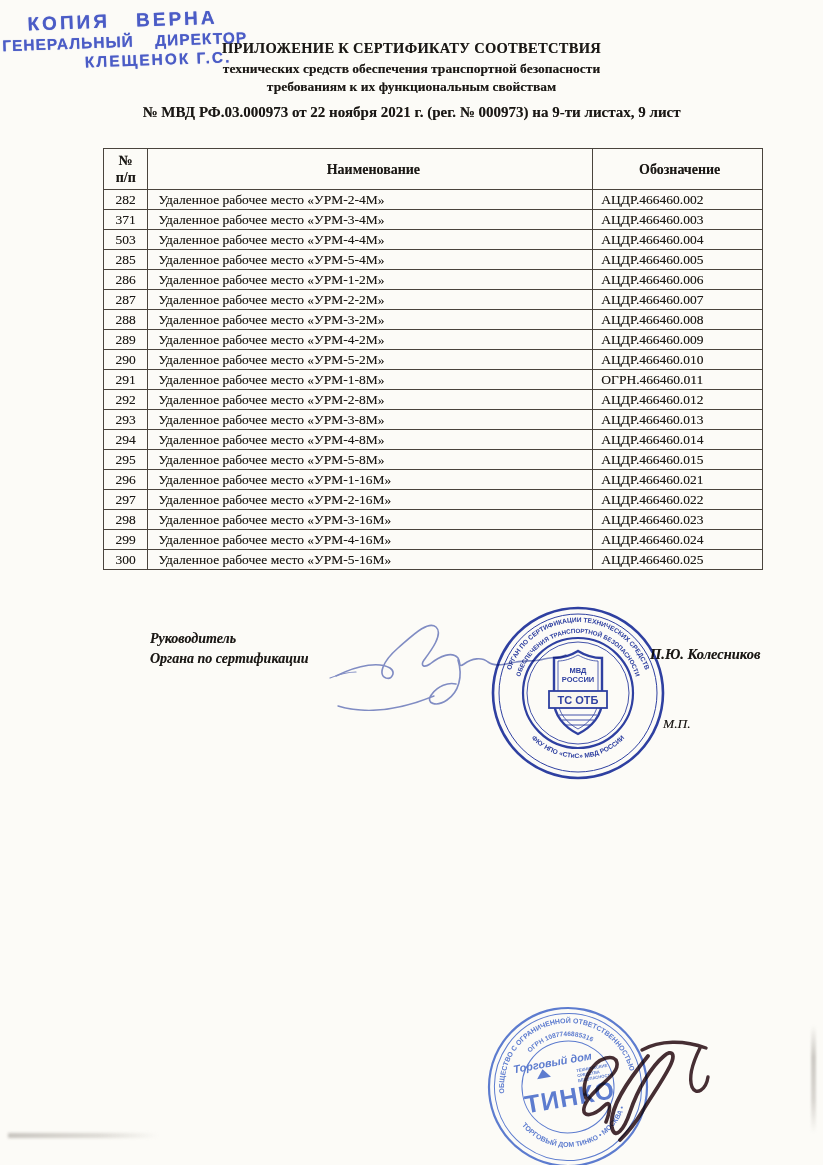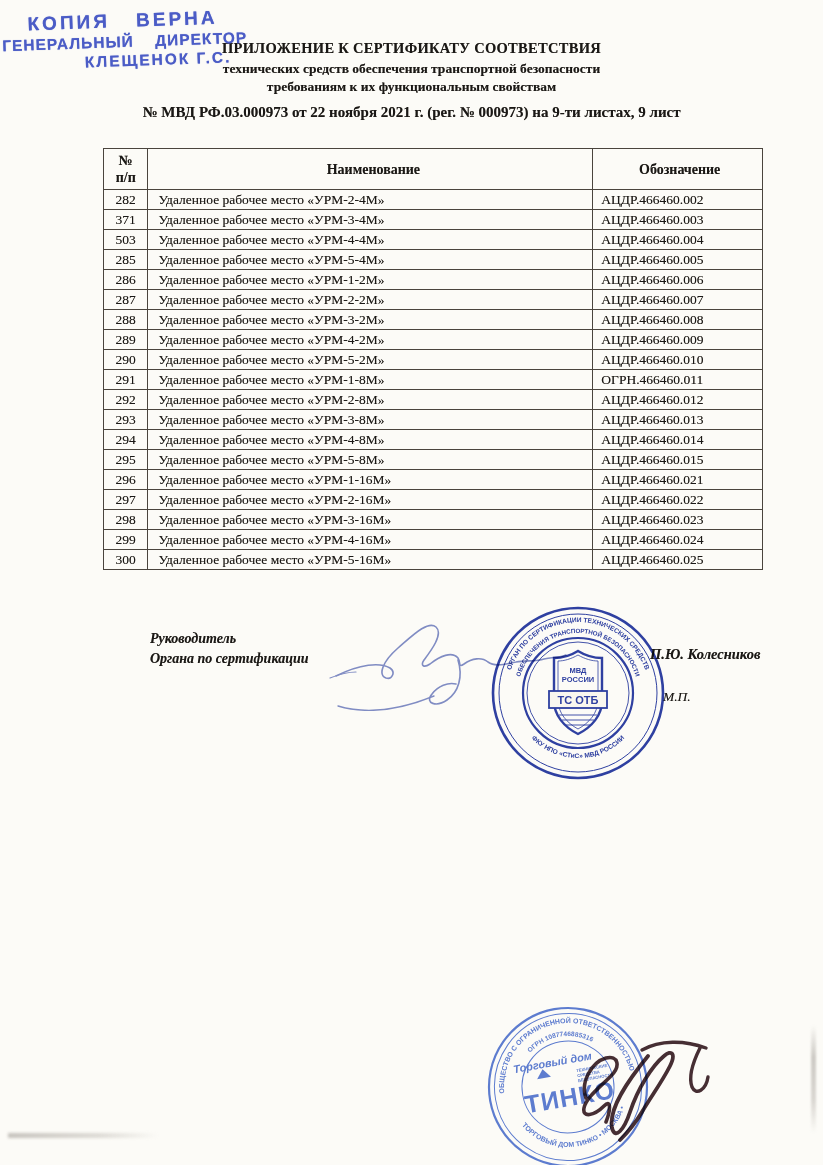--- a/index.html
+++ b/index.html
@@ -23,21 +23,21 @@
   table.listing th{font-size:14px;font-weight:bold;height:40px;text-align:center;padding:0 4px;line-height:17px;}
   table.listing td{height:19px;padding:0 6px;line-height:15px;}
   .col-num{width:41px;text-align:center;padding:0 2px !important;}
   .col-name{width:456px;padding-left:10px !important;}
   .col-code{width:159px;padding-left:8px !important;}
   
   .role-block{position:absolute;left:113px;top:629px;font-weight:bold;font-style:italic;
     font-size:14px;line-height:20px;margin-left:37px;}
   .signer-name{position:absolute;left:650px;top:646px;font-weight:bold;font-style:italic;
     font-size:14.5px;white-space:nowrap;}
-  .mp-mark{position:absolute;left:663px;top:689px;font-style:italic;font-size:13.5px;}
+  .mp-mark{position:absolute;left:663px;top:716px;font-style:italic;font-size:13.5px;}
   
   .layer{position:absolute;mix-blend-mode:multiply;}
   .sig-blue{left:325px;top:598px;width:250px;height:128px;}
   .stamp-mvd{left:487px;top:602px;width:182px;height:182px;}
   .stamp-tinko{left:483px;top:1002px;width:170px;height:170px;transform:rotate(-10deg);}
   .sig-dark{left:555px;top:1030px;width:180px;height:130px;}
   .copy-stamp{left:612px;top:1012px;transform:rotate(-2deg);
     font-family:"Liberation Sans",sans-serif;font-weight:bold;color:#4b5cc6;
     text-shadow:0 0 .7px rgba(75,92,198,.75);white-space:nowrap;}
   .copy-line1{font-size:19px;letter-spacing:3px;word-spacing:18px;margin-left:28px;}

